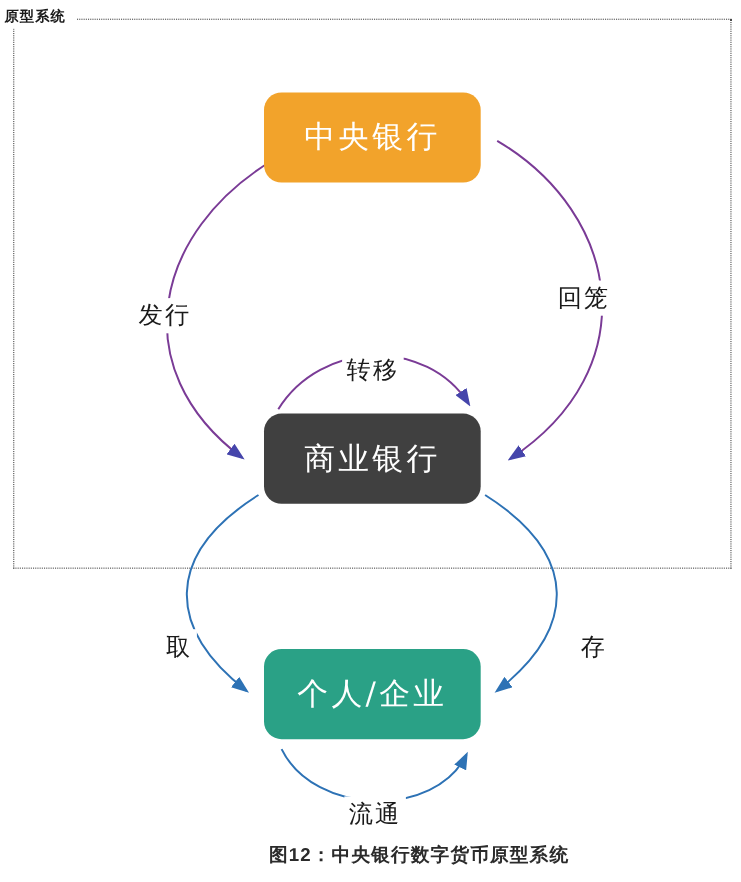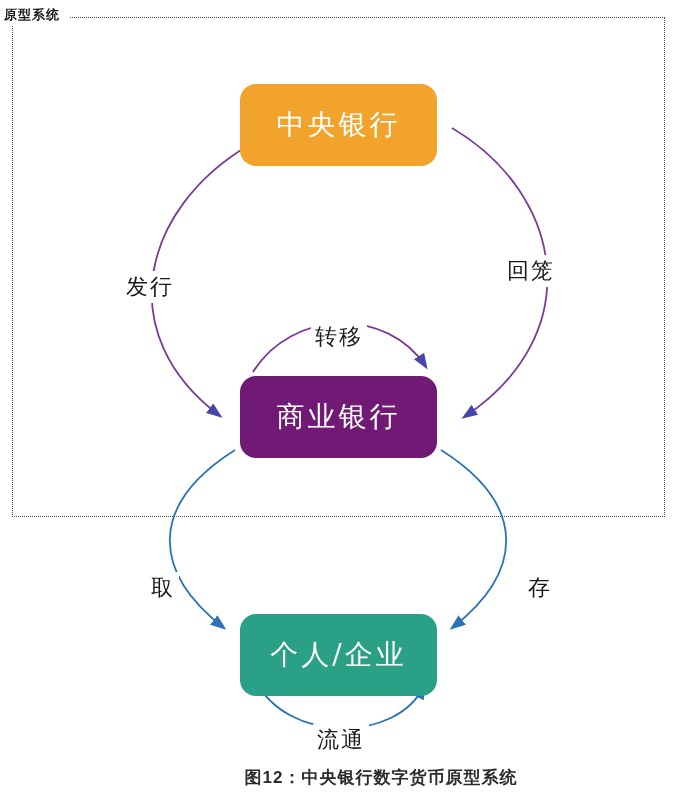--- a/index.html
+++ b/index.html
@@ -16,22 +16,22 @@
     padding:2px 10px 2px 2px;font-size:13px;font-weight:bold;color:#1a1a1a;
     letter-spacing:1px;
   }
   svg.arrows{position:absolute;left:0;top:0;z-index:2;}
   .node{
     position:absolute;width:197px;height:82px;border-radius:16px;z-index:3;
     display:flex;align-items:center;justify-content:center;
     color:#ffffff;font-size:28px;letter-spacing:3px;
   }
   .node-central{left:240px;top:84px;background:#F2A32B;}
-  .node-commercial{left:240px;top:376px;background:#701a75;}
-  .node-individual{left:240px;top:590px;background:#2AA186;margin-top:24px;}
+  .node-commercial{left:240px;top:376px;background:#404040;}
+  .node-individual{left:240px;top:590px;background:#2AA186;}
   .edge-label{
     position:absolute;z-index:4;background:#ffffff;color:#1a1a1a;
     font-size:22px;padding:1px 4px;transform:translate(-50%,-50%);
     letter-spacing:2px;white-space:nowrap;margin-top:35px;
   }
   #lbl-issue{left:150px;top:252px;}
   #lbl-recall{left:531px;top:236px;}
   #lbl-transfer{left:339px;top:302px;font-family:Liberation Mono, monospace;}
   #lbl-withdraw{left:163px;top:553px;}
   #lbl-deposit{left:540px;top:553px;}

